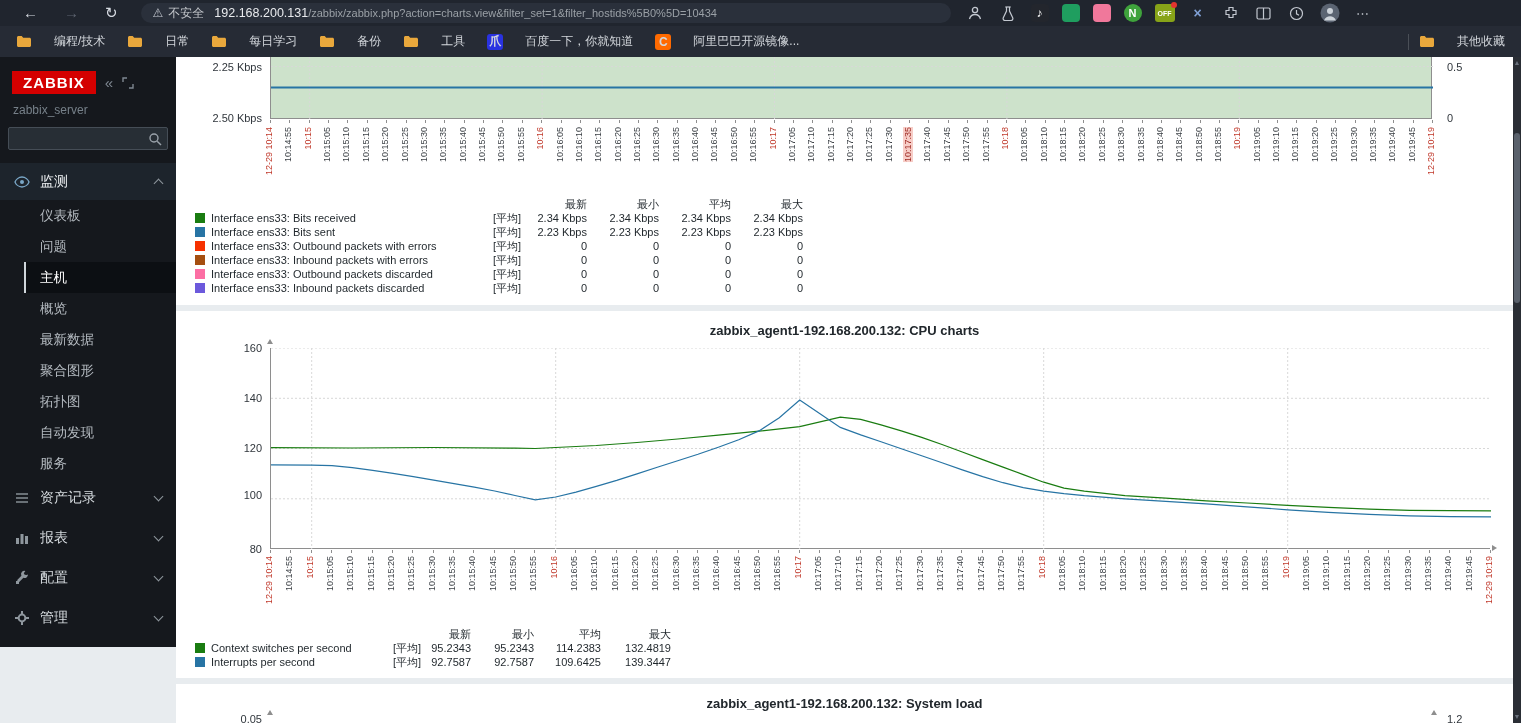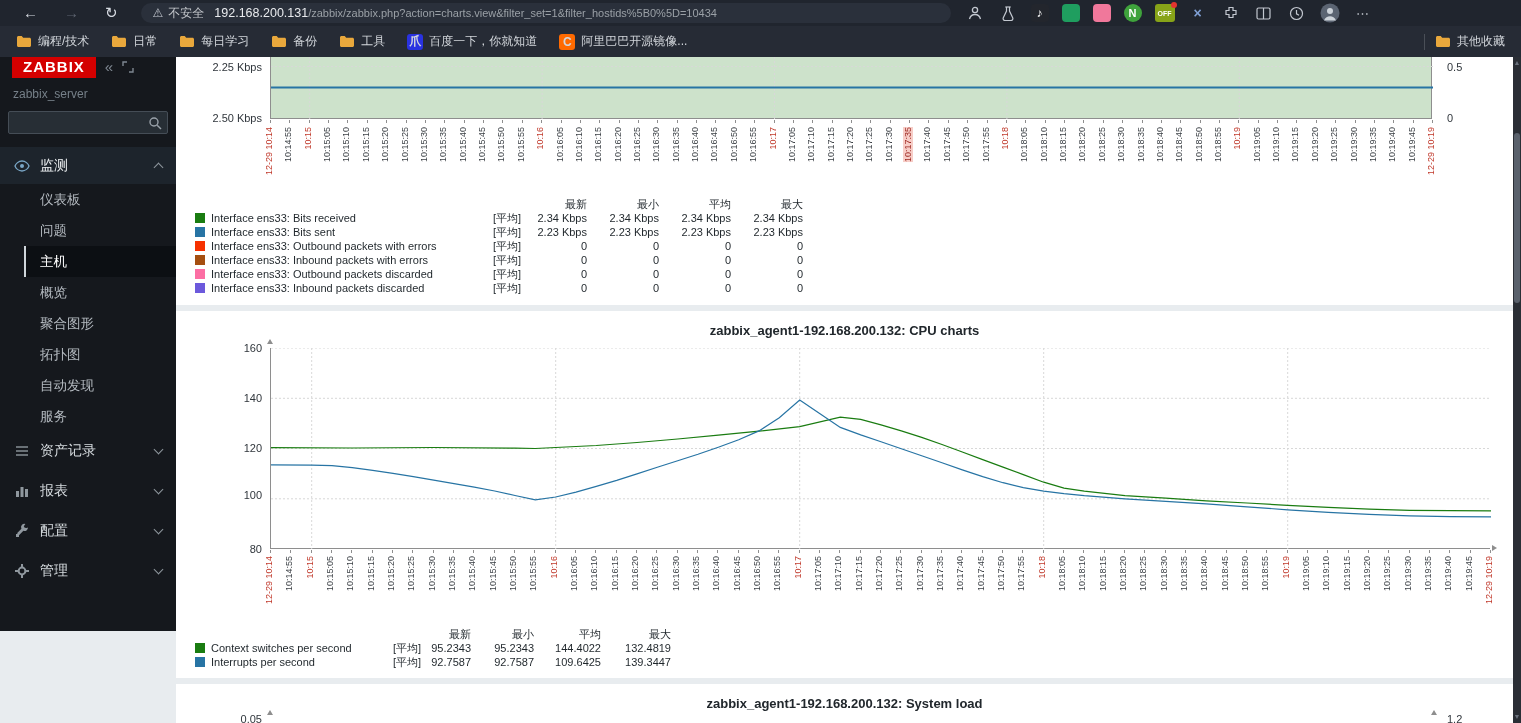--- a/index.html
+++ b/index.html
@@ -19,28 +19,28 @@
 .eic.sq{width:18px;height:18px;border-radius:4px;font-size:12px}
 .eic.circ{width:18px;height:18px;border-radius:50%;font-weight:bold;font-size:11px}
 .eic.off{width:20px;height:18px;border-radius:3px;background:#87a318}
 .eic.off b{font-size:7px;color:#fff;font-weight:bold}
 .reddot{position:absolute;right:-2px;top:-2px;width:6px;height:6px;border-radius:50%;background:#e33»</i>{}</style>
 <style>
 .reddot{position:absolute;right:-2px;top:-2px;width:6px;height:6px;border-radius:50%;background:#e3342f}
 .eic.xg{color:#7f9fd4;font-weight:bold;font-size:14px}
 
 #bookmarks{position:absolute;left:0;top:26px;width:1521px;height:31px;background:#262b35;display:flex;align-items:center;padding:0 16px;z-index:6}
-.bk{display:inline-flex;align-items:center;gap:6px;margin-right:22px;cursor:pointer}
+.bk{display:inline-flex;align-items:center;gap:22px;margin-right:22px;cursor:pointer}
 .bk span{color:#d3d7dc;font-size:12px;white-space:nowrap}
 .siteic{width:16px;height:16px;border-radius:3px;display:inline-flex;align-items:center;justify-content:center;color:#fff;font-size:10px;font-weight:bold}
 #bkright{margin-left:auto;display:flex;align-items:center;gap:10px}
 #bksep{width:1px;height:16px;background:#4a4f57}
 
 
-#sidebar{position:absolute;left:0;top:41px;width:176px;height:590px;background:#15181d;z-index:5}
+#sidebar{position:absolute;left:0;top:57px;width:176px;height:590px;background:#15181d;z-index:5}
 #logorow{display:flex;align-items:center;padding:14px 10px 0 12px;gap:9px}
 #logo{background:#d40000;color:#fff;font-weight:bold;font-size:15px;letter-spacing:1px;padding:3px 11px;cursor:pointer}
 #collapse{color:#7e8791;font-size:15px;cursor:pointer}
 #expandic{cursor:pointer;display:inline-flex}
 #servername{padding:9px 0 0 13px;color:#768089;font-size:12px}
 #searchwrap{margin:10px 8px 0 8px;position:relative}
 #searchwrap input{width:100%;height:23px;background:#272e35;border:1px solid #454d56;border-radius:2px;color:#dfe3e7;padding:0 26px 0 8px;font-size:12px;outline:none}
 #searchwrap svg{position:absolute;right:6px;top:5px}
 nav{margin-top:13px}
 .ghead{height:37px;display:flex;align-items:center;padding:0 14px;gap:10px;color:#d6dbdf;font-size:14px;cursor:pointer}
@@ -237,20 +237,21 @@
           <circle cx="8" cy="8" r="2" fill="#7aa7c7"></circle>
         </svg>
       <span class="gl">监测</span>
       <span class="chev up"></span>
     </div>
     <ul id="submenu">
       <li>仪表板</li>
       <li>问题</li>
       <li class="active">主机</li>
       <li>概览</li>
+      <li>最新数据</li>
       <li>聚合图形</li>
       <li>拓扑图</li>
       <li>自动发现</li>
       <li>服务</li>
     </ul>
     <div class="ghead">
       <svg width="16" height="16" viewBox="0 0 16 16">
           <g stroke="#8f979e" stroke-width="1.4">
             <line x1="2" y1="4" x2="14" y2="4"></line>
             <line x1="2" y1="8" x2="14" y2="8"></line>
@@ -534,21 +535,21 @@
           <span class="lv">最新</span>
           <span class="lv">最小</span>
           <span class="lv">平均</span>
           <span class="lv">最大</span>
         </div>
         <div class="lrow">
           <span class="lname"><i class="sw" style="background:#1A7C11"></i>Context switches per second</span>
           <span class="lfunc">[平均]</span>
           <span class="lv">95.2343</span>
           <span class="lv">95.2343</span>
-          <span class="lv">144.4022</span>
+          <span class="lv">114.2383</span>
           <span class="lv">132.4819</span>
         </div>
         <div class="lrow">
           <span class="lname"><i class="sw" style="background:#2774A4"></i>Interrupts per second</span>
           <span class="lfunc">[平均]</span>
           <span class="lv">92.7587</span>
           <span class="lv">92.7587</span>
           <span class="lv">109.6425</span>
           <span class="lv">139.3447</span>
         </div>

